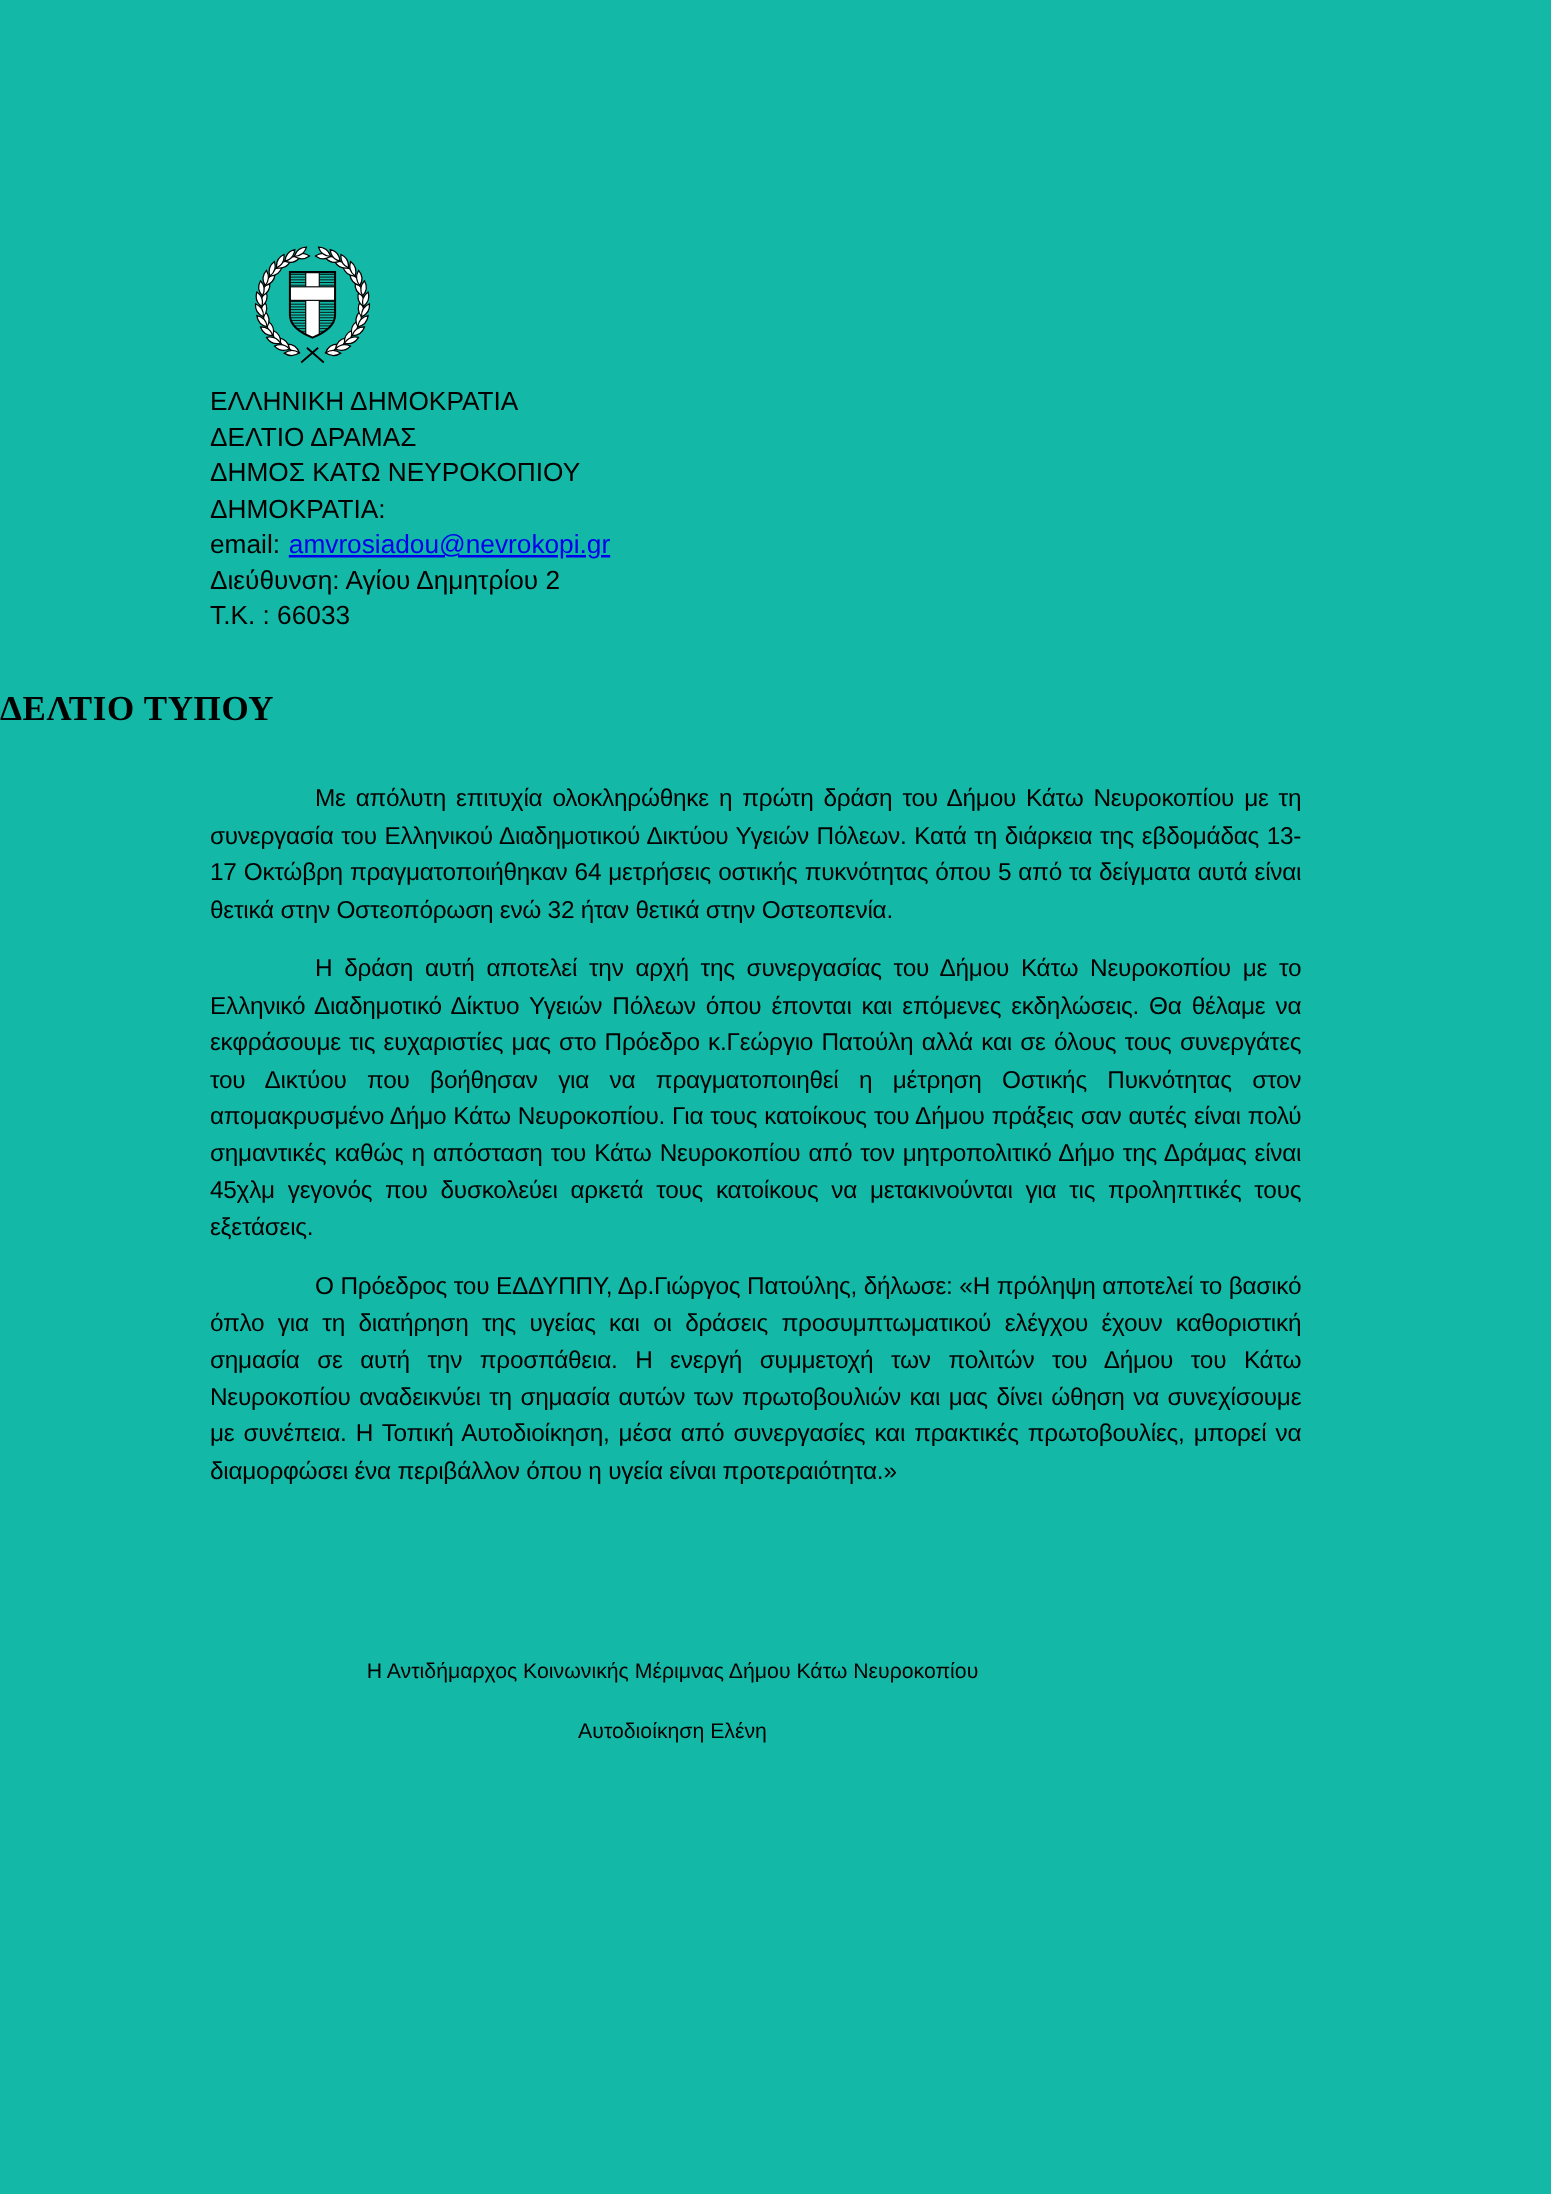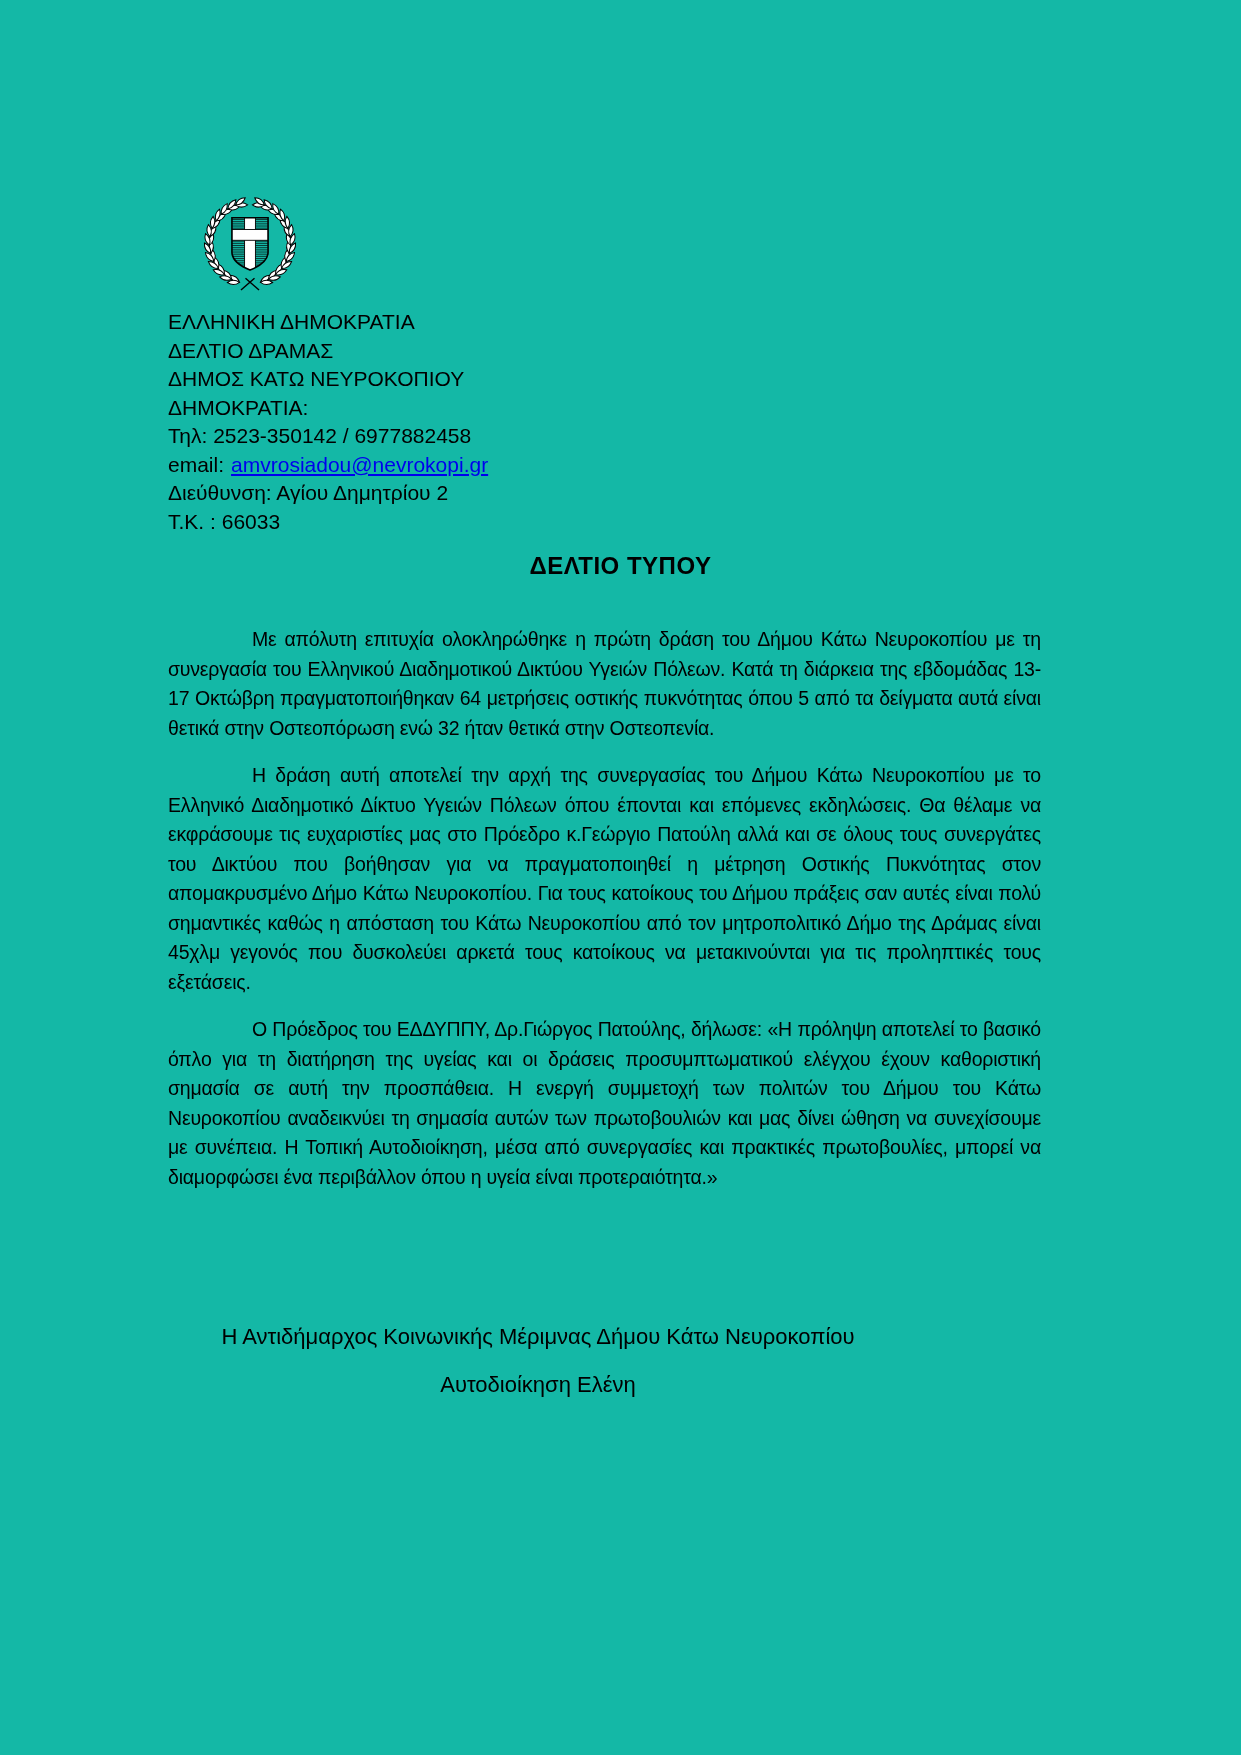--- a/index.html
+++ b/index.html
@@ -31,23 +31,22 @@
   .email-link{
     color:#0000EE;
     text-decoration:underline;
     cursor:pointer;
   }
   .doc-title{
     position:absolute;
     left:0;
     top:552px;
     width:100%;
-    text-align:center;
-    font-family:Liberation Sans, sans-serif;
-    font-size:24px;
+    font-family:Liberation Serif, serif;
+    font-size:28px;
     font-weight:700;
     letter-spacing:0.5px;
   }
   .body-text{
     position:absolute;
     left:168px;
     top:625px;
     width:886px;
     text-align:justify;
     font-size:19.5px;
@@ -57,21 +56,21 @@
   .body-text p{
     margin:0 13px 18px 0;
     text-indent:84px;
   }
   .signature{
     position:absolute;
     left:168px;
     top:1326px;
     width:740px;
     text-align:center;
-    font-size:22px;
+    font-size:17px;
     line-height:22px;
   }
   .signature .sig-name{margin-top:26px;}
 </style>
 </head>
 <body>
 
 <div class="page">
 
   <div class="emblem">
@@ -167,21 +166,20 @@
         </g>
         <path d="M42 36 H82 V74 Q82 86 62 94 Q42 86 42 74 Z" fill="none" stroke="#000" stroke-width="1.8"></path>
       </svg>
   </div>
 
   <div class="header-block">
     <div>ΕΛΛΗΝΙΚΗ ΔΗΜΟΚΡΑΤΙΑ</div>
     <div>ΔΕΛΤΙΟ ΔΡΑΜΑΣ</div>
     <div>ΔΗΜΟΣ ΚΑΤΩ ΝΕΥΡΟΚΟΠΙΟΥ</div>
     <div>ΔΗΜΟΚΡΑΤΙΑ:</div>
-    <div>Τηλ: 2523-350142 / 6977882458</div>
     <div>
       <span class="email-label">email:</span><a class="email-link">amvrosiadou@nevrokopi.gr</a>
     </div>
     <div>Διεύθυνση: Αγίου Δημητρίου 2</div>
     <div>Τ.Κ. : 66033</div>
   </div>
 
   <div class="doc-title">ΔΕΛΤΙΟ ΤΥΠΟΥ</div>
 
   <div class="body-text">

